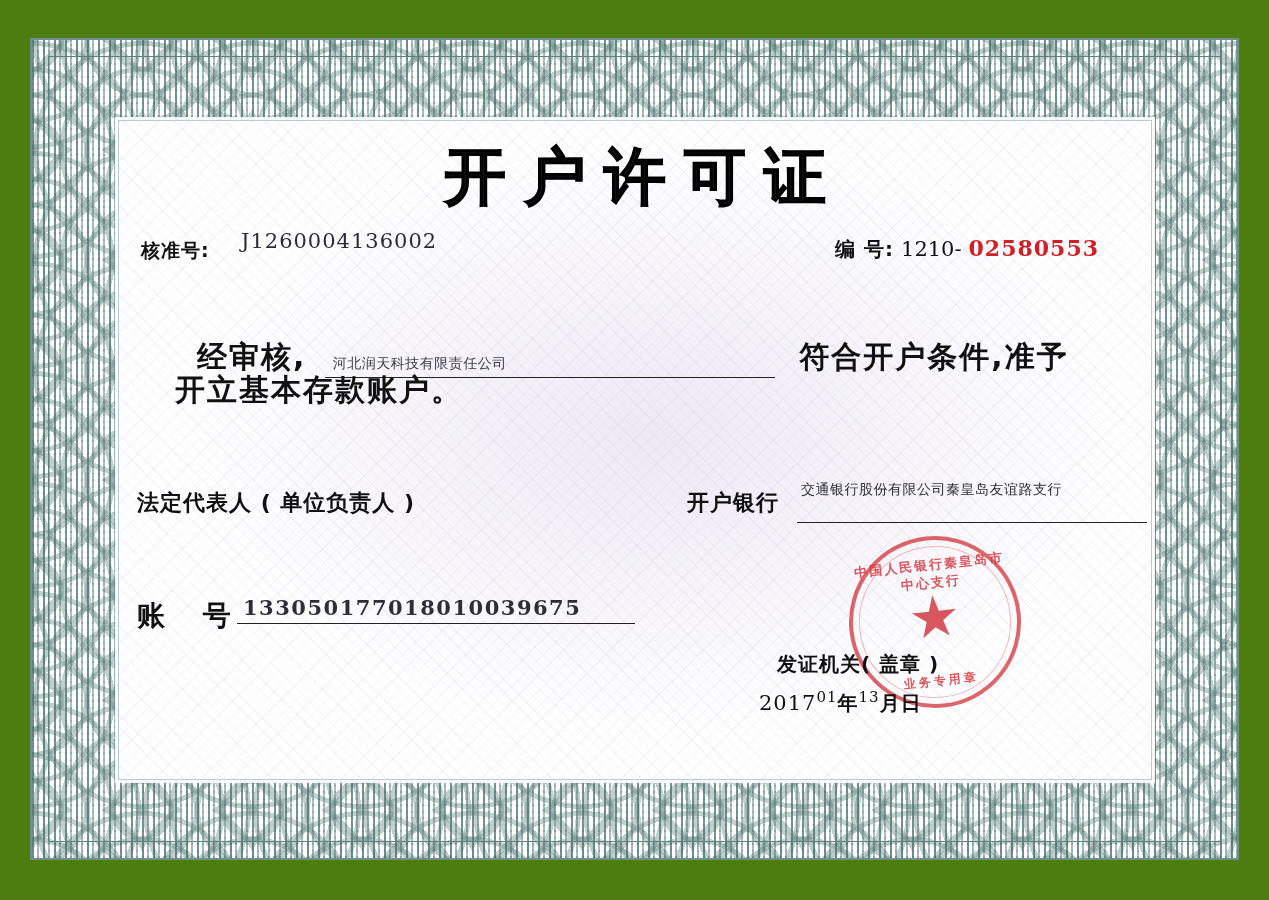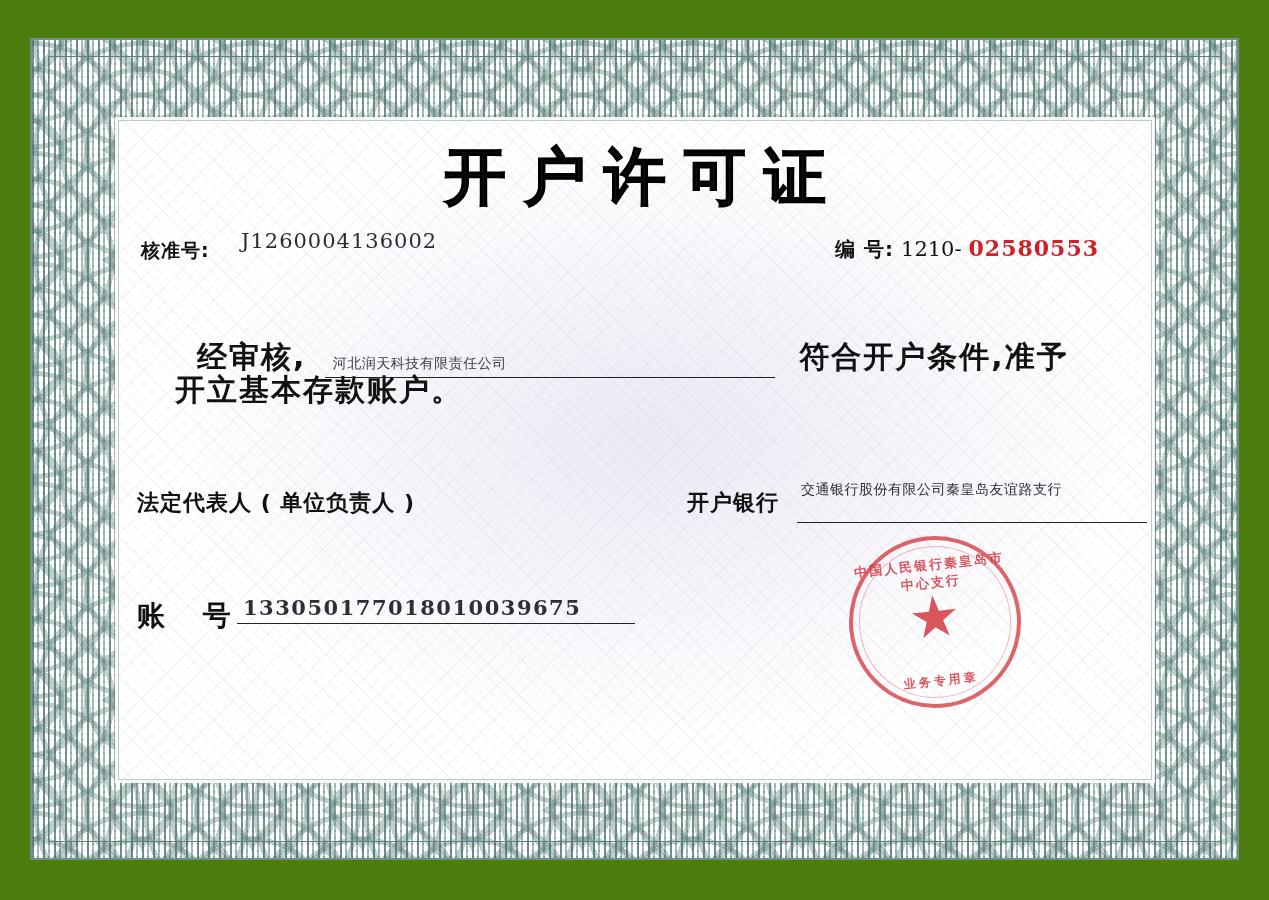--- a/index.html
+++ b/index.html
@@ -420,16 +420,22 @@
           <span class="filled">133050177018010039675</span>
         </span>
       </div>
 
       <div class="seal">
         <div class="seal-text-top">中国人民银行秦皇岛市中心支行</div>
         <div class="seal-star"></div>
         <div class="seal-text-bottom">业务专用章</div>
       </div>
 
+      <div class="issuer">
+        <div class="issuer-label">发证机关( 盖章 )</div>
+        <div class="issue-date">
+          <span class="num">2017</span><span class="small">01</span><span>年</span><span class="small">13</span><span>月</span><span>日</span>
+        </div>
+      </div>
 
     </div>
   </div>
 </div>
 
 </body></html>

